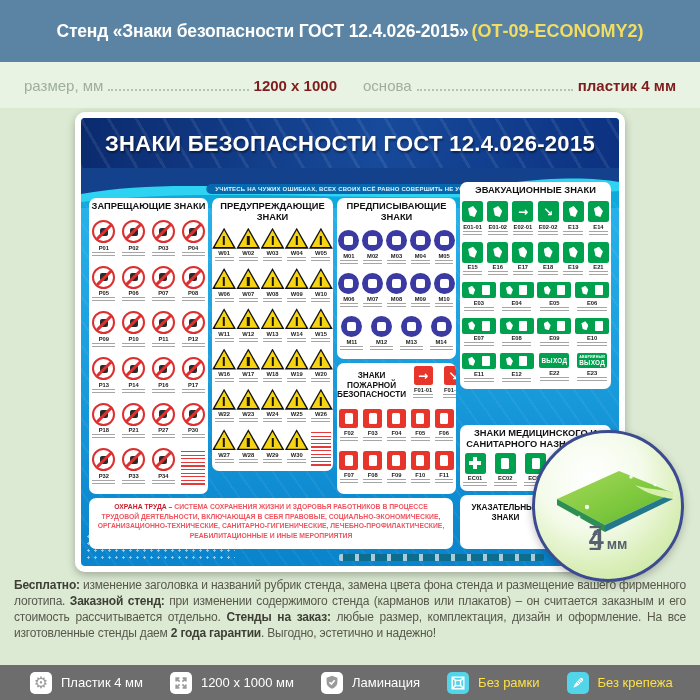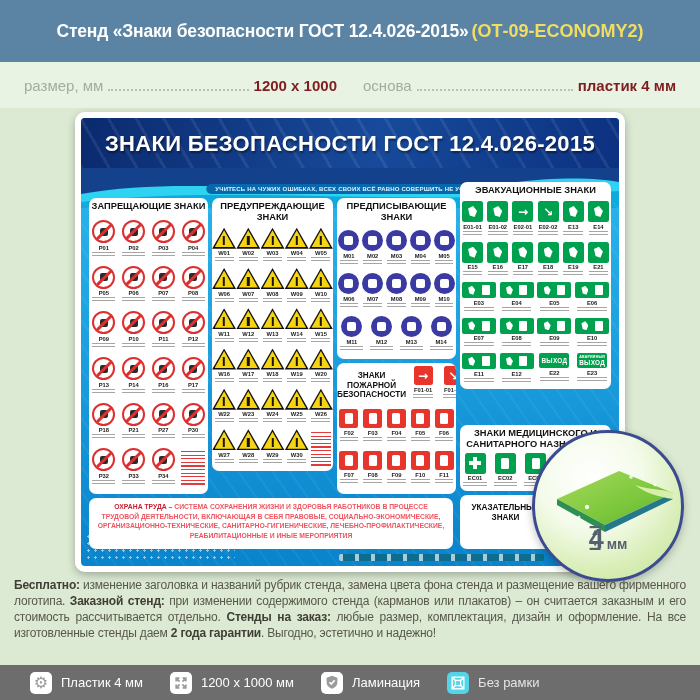--- a/index.html
+++ b/index.html
@@ -115,21 +115,21 @@
   .desc{position:absolute;left:14px;top:470px;width:672px;font-size:12px;line-height:1.33;color:#57574b;
     text-align:justify;letter-spacing:-0.2px;}
   .desc b{color:#3e3e35;}
 
   
   .footer{height:35px;background:var(--footer-bg);display:flex;align-items:center;padding:0 0 0 30px;}
   .fitem{display:flex;align-items:center;gap:9px;margin-right:27px;}
   .ficon{width:22px;height:22px;border-radius:5px;background:#fff;color:#9b9b9b;display:flex;align-items:center;justify-content:center;flex:none;}
   .fitem.accent .ficon{background:var(--accent-cyan);color:#fff;}
   .flabel{color:#fff;font-size:13px;white-space:nowrap;}
-  .fitem.accent .flabel{color:#e5e5e5;}
+  .fitem.accent .flabel{color:#fde047;}
   .gear-glyph{font-family:"DejaVu Sans",sans-serif;font-size:16px;line-height:1;}
 </style>
 </head>
 <body>
 
 <div class="page">
 
   <div class="top-header">
     <div class="top-title">Стенд «Знаки безопасности ГОСТ 12.4.026-2015»</div>
     <div class="top-subtitle">(ОТ-09-ECONOMY2)</div>
@@ -1127,14 +1127,28 @@
     <div class="fitem accent">
       <span class="ficon">
         <svg width="14" height="14" viewBox="0 0 14 14" fill="none" stroke="#fff" stroke-width="1.4">
           <rect x="1.2" y="1.2" width="11.6" height="11.6"></rect>
           <rect x="4.4" y="4.4" width="5.2" height="5.2"></rect>
           <path d="M1.2 1.2 L4.4 4.4 M12.8 1.2 L9.6 4.4 M1.2 12.8 L4.4 9.6 M12.8 12.8 L9.6 9.6"></path>
         </svg>
       </span>
       <span class="flabel">Без рамки</span>
     </div>
+    <div class="fitem accent">
+      <span class="ficon">
+        <svg width="14" height="14" viewBox="0 0 14 14">
+          <g transform="rotate(45 7 7)" fill="#fff">
+            <rect x="5.2" y="0.6" width="3.6" height="8.6" rx="1.6"></rect>
+            <path d="M7 13.6 L5.2 9 H8.8 Z"></path>
+            <g stroke="#52d5e8" stroke-width="0.9">
+                <path d="M5.2 3 H8.8 M5.2 5 H8.8 M5.2 7 H8.8"></path>
+              </g>
+          </g>
+        </svg>
+      </span>
+      <span class="flabel">Без крепежа</span>
+    </div>
   </div>
 </div>
 
 </body></html>

